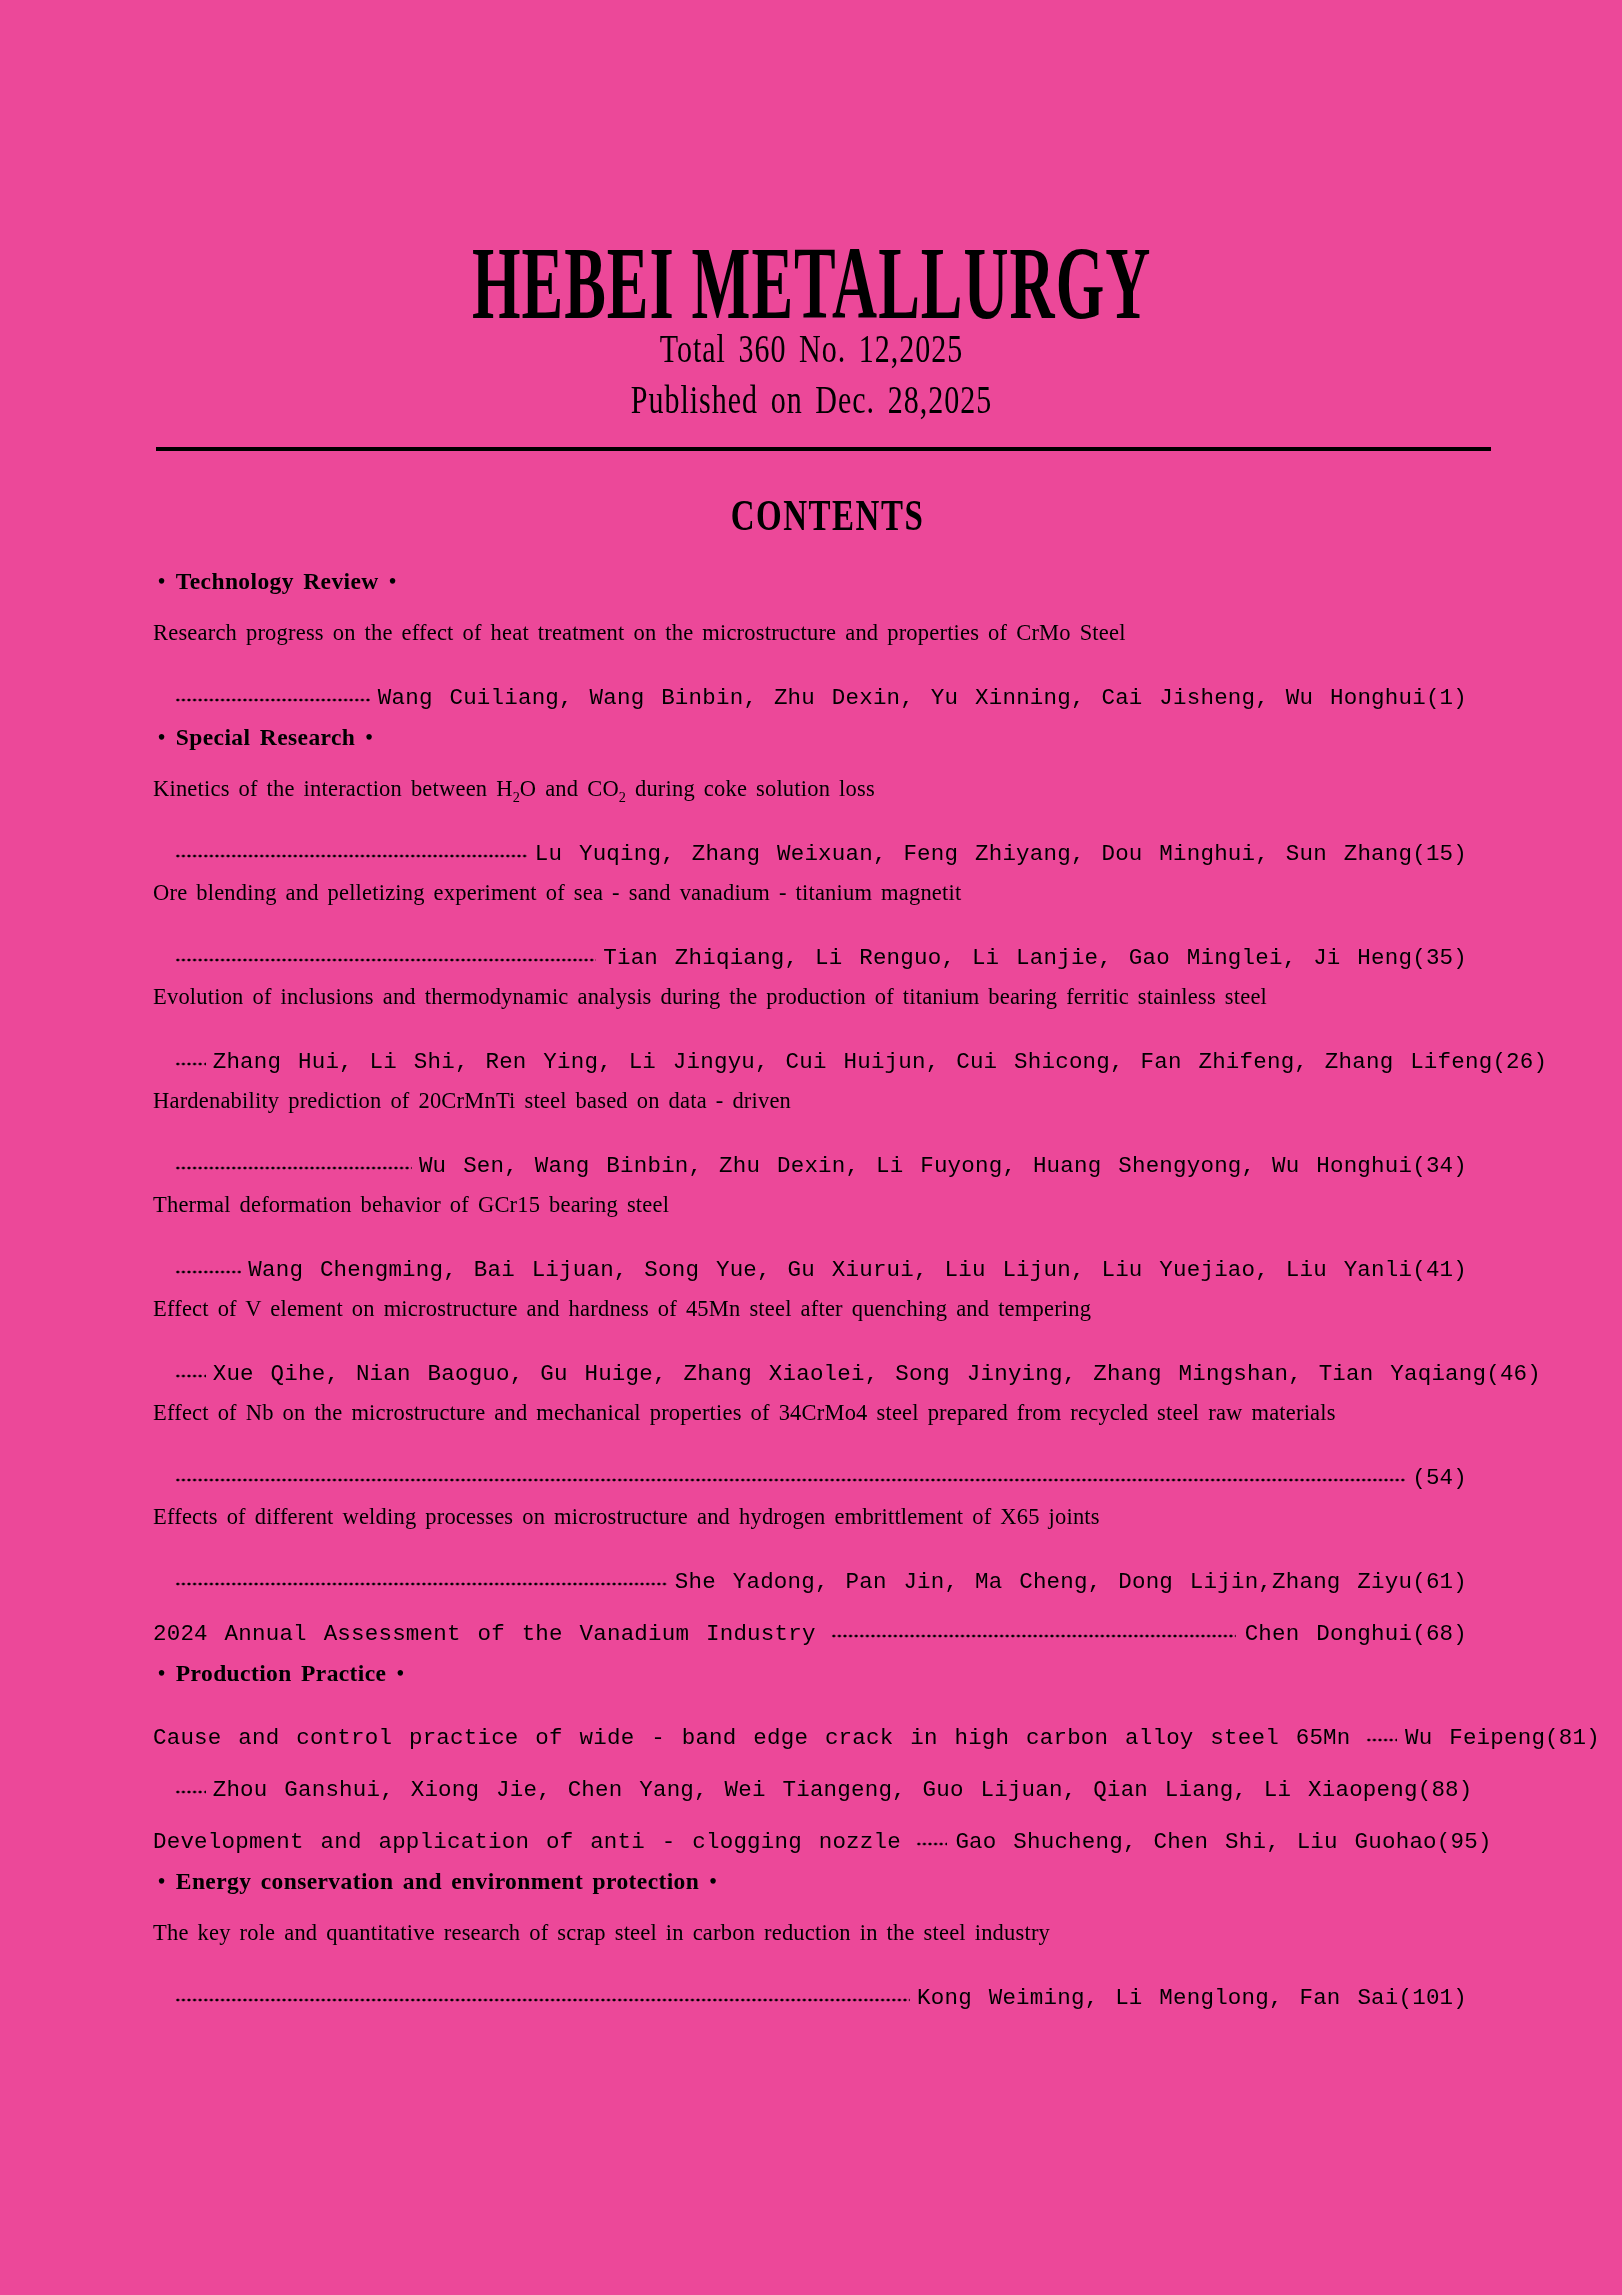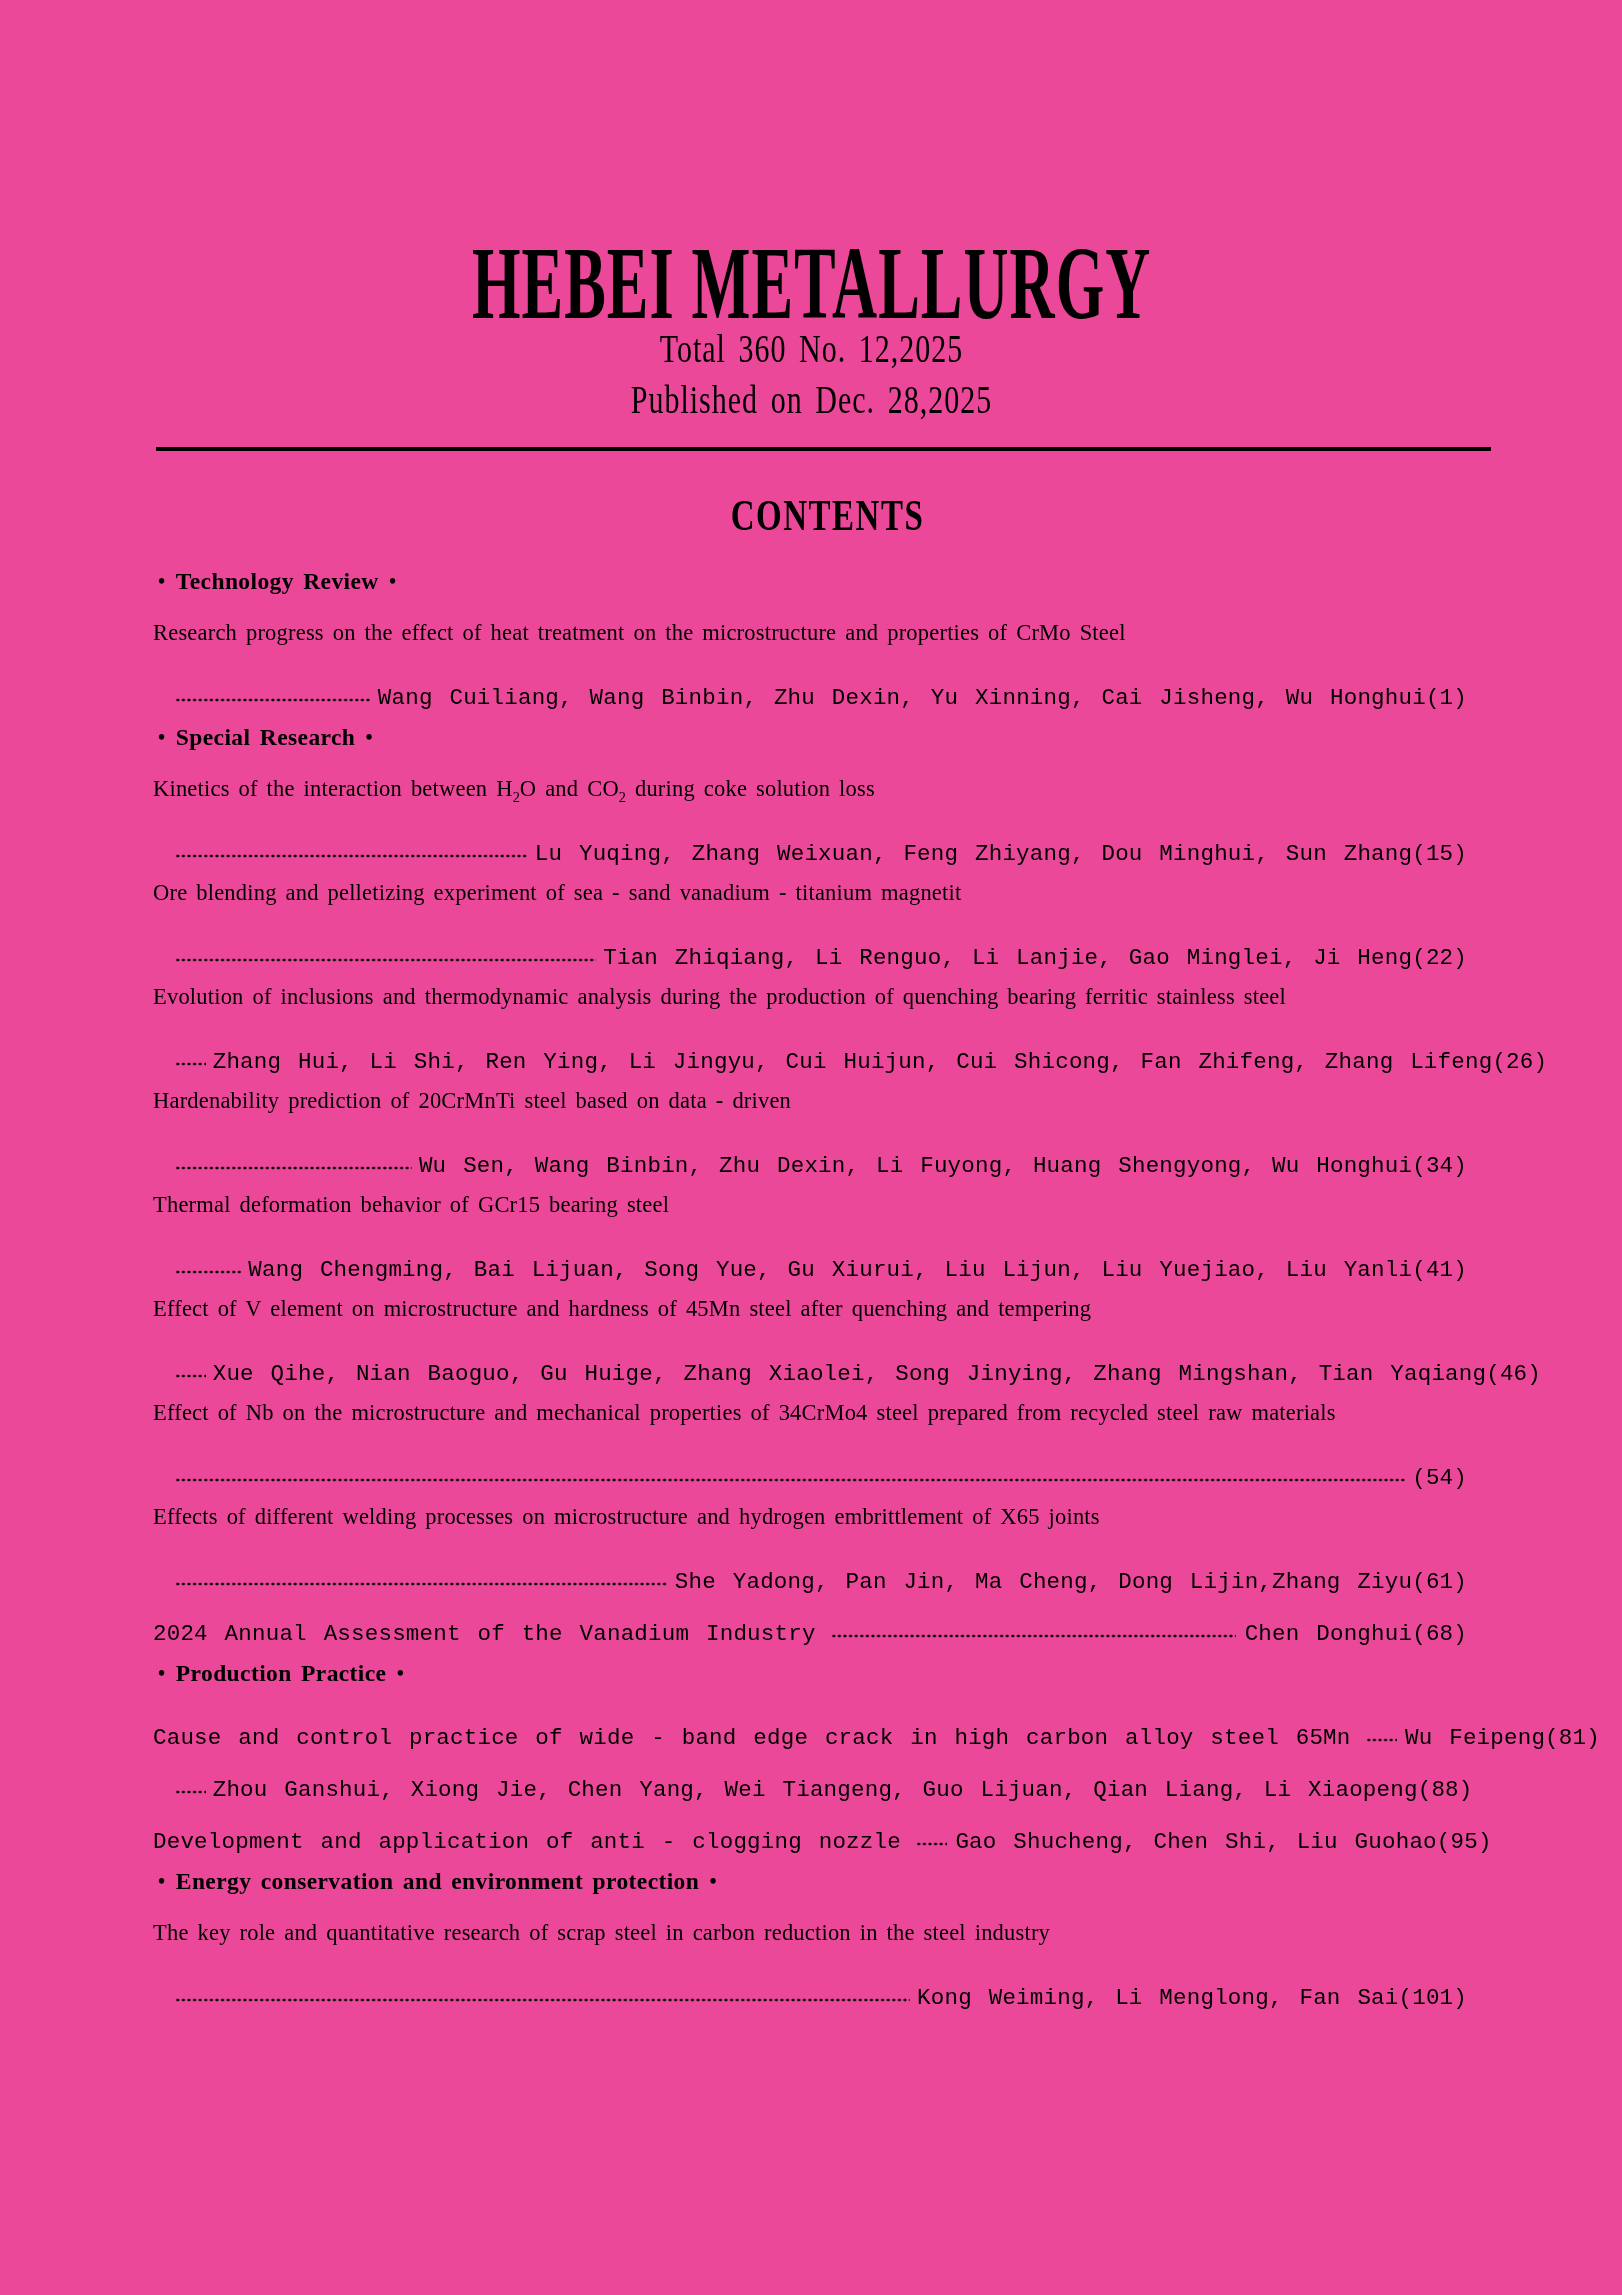--- a/index.html
+++ b/index.html
@@ -143,25 +143,25 @@
       <span class="authors">Lu Yuqing, Zhang Weixuan, Feng Zhiyang, Dou Minghui, Sun Zhang</span>
       <span class="page-num">(15)</span>
     </div>
 
     <div class="row title-row">
       <span>Ore blending and pelletizing experiment of sea - sand vanadium - titanium magnetit</span>
     </div>
     <div class="row flexrow leader-row">
       <span class="dots"></span>
       <span class="authors">Tian Zhiqiang, Li Renguo, Li Lanjie, Gao Minglei, Ji Heng</span>
-      <span class="page-num">(22)</span>
-    </div>
-
-    <div class="row title-row">
-      <span>Evolution of inclusions and thermodynamic analysis during the production of quenching bearing ferritic stainless steel</span>
+      <span class="page-num">(35)</span>
+    </div>
+
+    <div class="row title-row">
+      <span>Evolution of inclusions and thermodynamic analysis during the production of titanium bearing ferritic stainless steel</span>
     </div>
     <div class="row flexrow leader-row">
       <span class="dots"></span>
       <span class="authors">Zhang Hui, Li Shi, Ren Ying, Li Jingyu, Cui Huijun, Cui Shicong, Fan Zhifeng, Zhang Lifeng</span>
       <span class="page-num">(26)</span>
     </div>
 
     <div class="row title-row">
       <span>Hardenability prediction of 20CrMnTi steel based on data - driven</span>
     </div>

